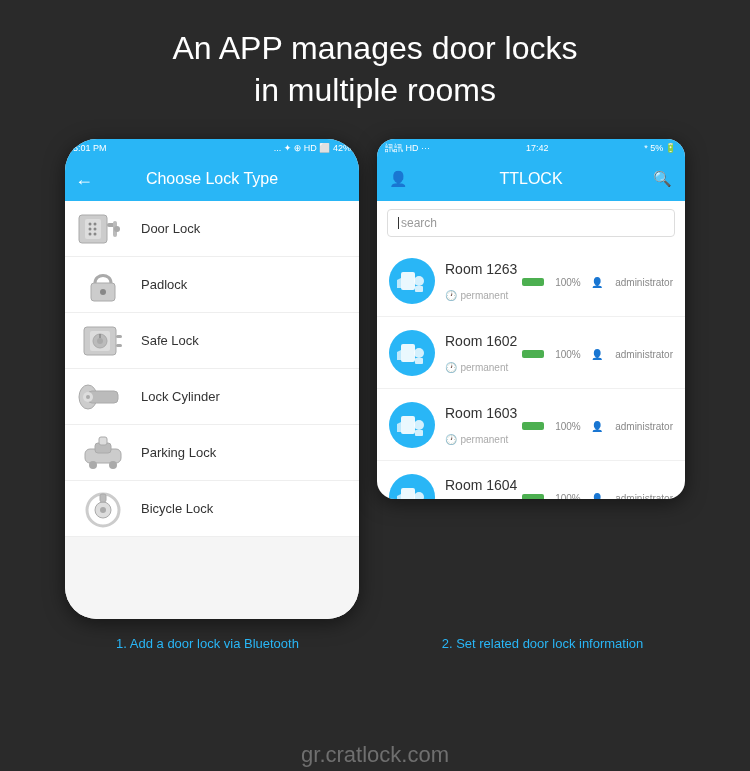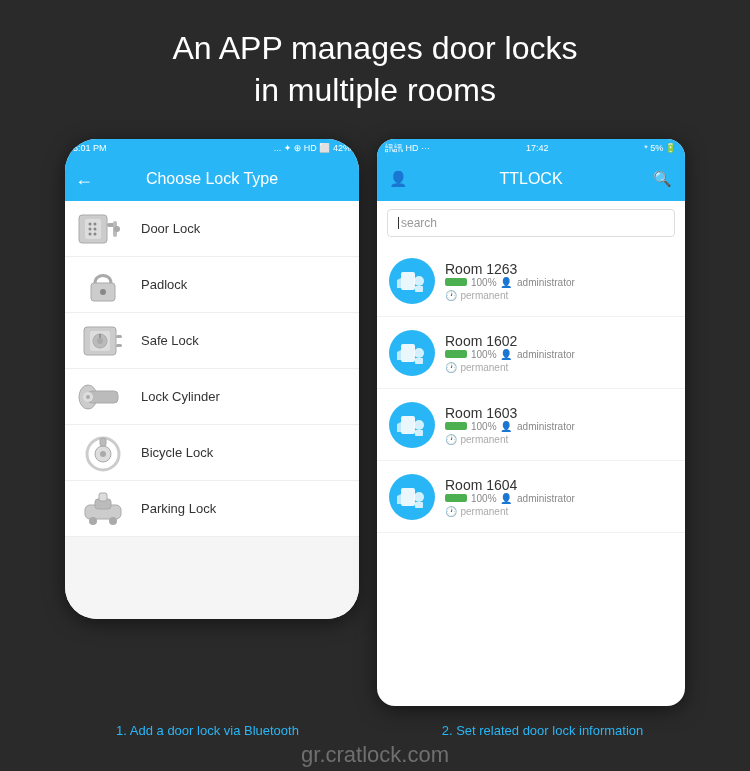--- a/index.html
+++ b/index.html
@@ -99,21 +99,21 @@
 
     .lock-label {
       font-size: 13px;
       color: #333;
       margin-left: 8px;
     }
 
     
     .phone-right {
       width: 308px;
-      height: 567px;
+      height: 360px;
       background: #fff;
       border-radius: 18px;
       overflow: hidden;
       box-shadow: 0 4px 20px rgba(0,0,0,0.5);
     }
 
     .phone-status-bar-right {
       background: #29b6f6;
       color: #fff;
       font-size: 9px;
@@ -194,22 +194,23 @@
 
     .room-name {
       font-size: 14px;
       font-weight: 500;
       color: #333;
     }
 
     .room-meta {
       display: flex;
       align-items: center;
-      gap: 4px;
+      gap: 11px;
       margin-top: 0;
+      justify-content: flex-end;
     }
 
     .battery-bar {
       width: 22px;
       height: 8px;
       background: #4caf50;
       border-radius: 2px;
       display: inline-block;
     }
 
@@ -345,41 +346,41 @@
             <rect x="10" y="8" width="30" height="12" rx="4" fill="#bbb" stroke="#aaa" stroke-width="1"></rect>
             <circle cx="10" cy="14" r="5" fill="#ddd"></circle>
             <circle cx="10" cy="14" r="2" fill="#aaa"></circle>
           </svg>
         </div>
         <span class="lock-label">Lock Cylinder</span>
       </div>
 
       <div class="lock-item">
         <div class="lock-icon-area">
-          <svg width="40" height="38" viewBox="0 0 40 38">
-            <circle cx="20" cy="20" r="16" fill="none" stroke="#ccc" stroke-width="3"></circle>
-            <circle cx="20" cy="20" r="8" fill="#ddd" stroke="#aaa" stroke-width="1"></circle>
-            <circle cx="20" cy="20" r="3" fill="#aaa"></circle>
-            <rect x="17" y="4" width="6" height="8" rx="2" fill="#bbb" stroke="#aaa" stroke-width="1"></rect>
-          </svg>
-        </div>
-        <span class="lock-label">Bicycle Lock</span>
-      </div>
-
-      <div class="lock-item">
-        <div class="lock-icon-area">
           <svg width="44" height="36" viewBox="0 0 44 36">
             <rect x="4" y="14" width="36" height="14" rx="5" fill="#ccc" stroke="#aaa" stroke-width="1"></rect>
             <rect x="14" y="8" width="16" height="10" rx="3" fill="#bbb" stroke="#aaa" stroke-width="1"></rect>
             <rect x="18" y="2" width="8" height="8" rx="2" fill="#ddd" stroke="#aaa" stroke-width="1"></rect>
             <circle cx="12" cy="30" r="4" fill="#aaa"></circle>
             <circle cx="32" cy="30" r="4" fill="#aaa"></circle>
           </svg>
         </div>
         <span class="lock-label">Parking Lock</span>
+      </div>
+
+      <div class="lock-item">
+        <div class="lock-icon-area">
+          <svg width="40" height="38" viewBox="0 0 40 38">
+            <circle cx="20" cy="20" r="16" fill="none" stroke="#ccc" stroke-width="3"></circle>
+            <circle cx="20" cy="20" r="8" fill="#ddd" stroke="#aaa" stroke-width="1"></circle>
+            <circle cx="20" cy="20" r="3" fill="#aaa"></circle>
+            <rect x="17" y="4" width="6" height="8" rx="2" fill="#bbb" stroke="#aaa" stroke-width="1"></rect>
+          </svg>
+        </div>
+        <span class="lock-label">Bicycle Lock</span>
       </div>
 
 
     </div>
   </div>
 
   <div class="phone-right">
 
     <div class="phone-status-bar-right">
       <span>訊訊 HD ···</span>

